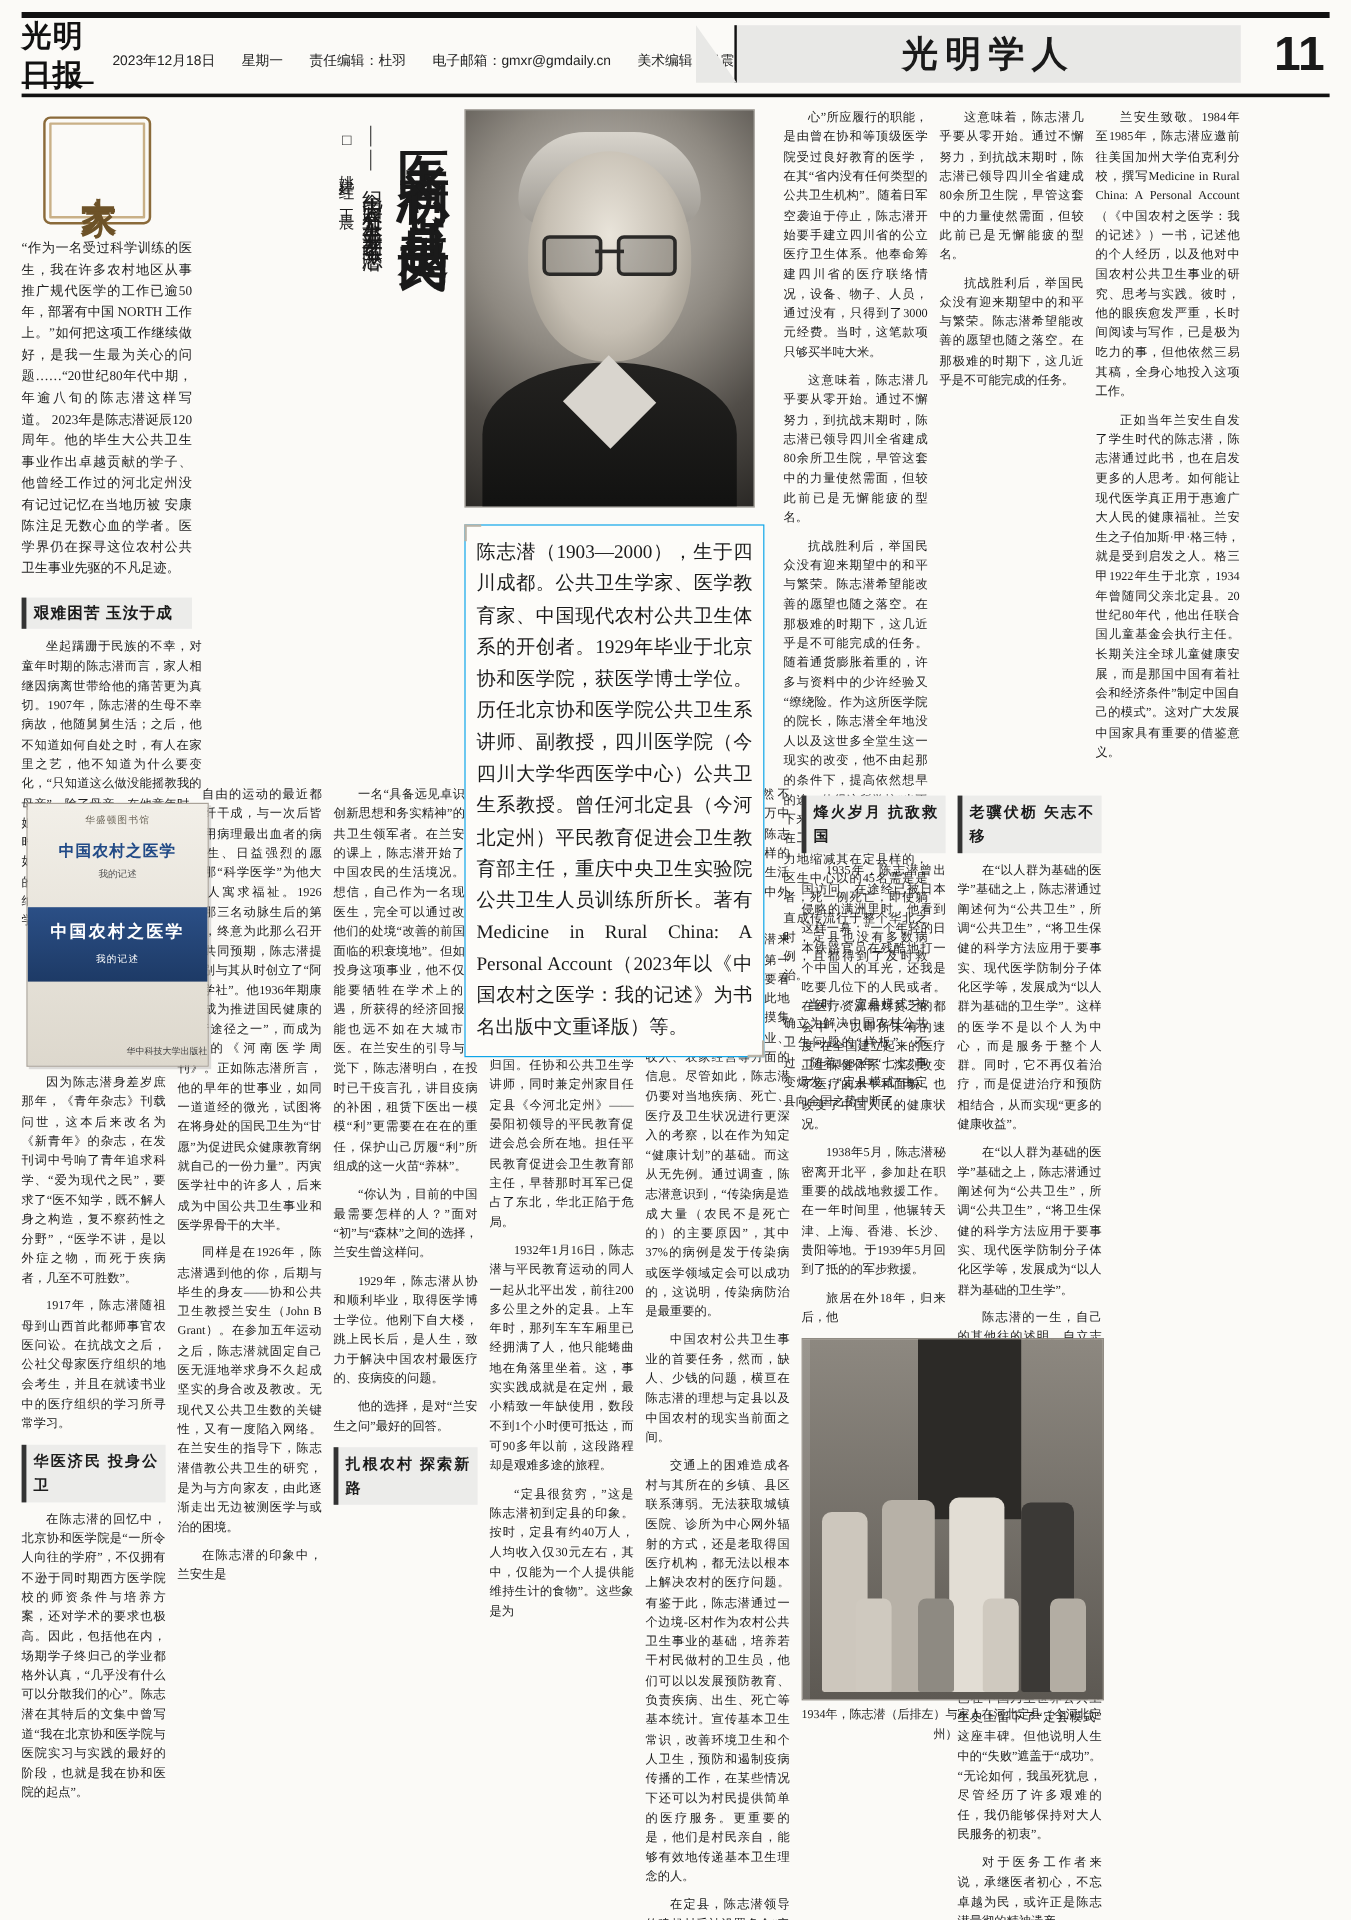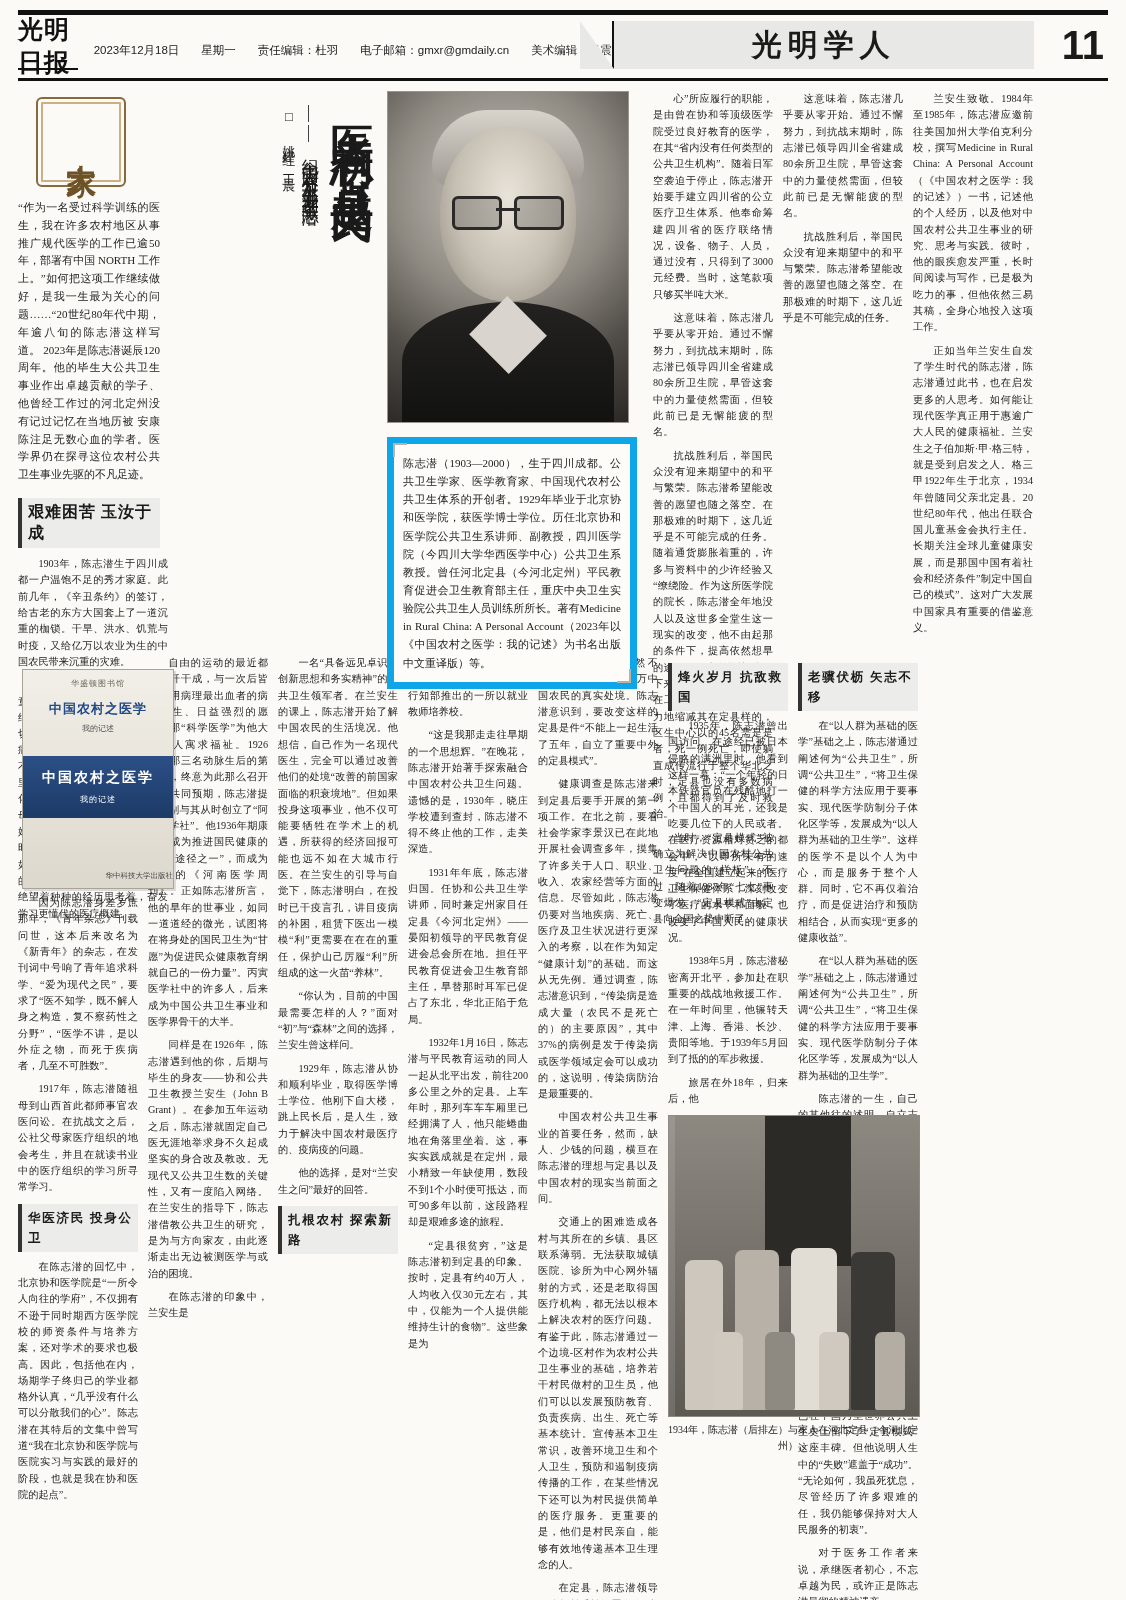--- a/index.html
+++ b/index.html
@@ -100,21 +100,21 @@
     writing-mode:vertical-rl;letter-spacing:2px;
   }
   .lead-text{
     font-size:11px;line-height:1.62;text-align:justify;
     color:#222;
   }
   .subhead{
     margin:14px 0 8px 0;
     background:#ececea;
     border-left:4px solid #333;
-    font-size:16px;font-weight:bold;
+    font-size:13px;font-weight:bold;
     padding:4px 6px;
     letter-spacing:1px;
   }
   .col-title{
     width:205px;
     display:flex;flex-direction:row-reverse;
     justify-content:flex-start;
     padding:0 4px;
   }
   .headline{
@@ -178,23 +178,23 @@
     position:absolute;left:14px;bottom:0;width:212px;height:120px;
     background:linear-gradient(#232220,#121211);
     border-radius:54% 54% 0 0;
   }
   .portrait .collar{
     position:absolute;left:92px;bottom:60px;width:56px;height:54px;
     background:#d9d5ce;transform:rotate(45deg);
   }
   .quote-box{
     margin-top:14px;
-    border:7px solid #0ea5e9;
+    border:1px solid #0ea5e9;
     padding:10px 9px;
-    font-size:11px;line-height:1.65;text-align:justify;
+    font-size:16px;line-height:1.65;text-align:justify;
     background:#fdfcf9;
     position:relative;
   }
   .quote-box:before,.quote-box:after{
     content:"";position:absolute;width:12px;height:12px;border:2px solid #b9b3a7;
   }
   .quote-box:before{left:-1px;top:-1px;border-right:0;border-bottom:0;}
   .quote-box:after{right:-1px;bottom:-1px;border-left:0;border-top:0;}
   
   .book{
@@ -307,21 +307,20 @@
   <div class="top-area">
 
     <div class="col-lead">
       <div class="dajia-stamp">
         <span>大家</span>
       </div>
       <div class="lead-text">“作为一名受过科学训练的医生，我在许多农村地区从事推广规代医学的工作已逾50年，部署有中国 NORTH 工作上。”如何把这项工作继续做好，是我一生最为关心的问题……“20世纪80年代中期，年逾八旬的陈志潜这样写道。
 2023年是陈志潜诞辰120周年。他的毕生大公共卫生事业作出卓越贡献的学子、他曾经工作过的河北定州没有记过记忆在当地历被 安康陈注足无数心血的学者。医学界仍在探寻这位农村公共卫生事业先驱的不凡足迹。</div>
       <div class="subhead">艰难困苦 玉汝于成</div>
       <div class="col" style="width:150px">
-        <p>1903年，陈志潜生于四川成都一户温饱不足的秀才家庭。此前几年，《辛丑条约》的签订，给古老的东方大国套上了一道沉重的枷锁。干旱、洪水、饥荒与时疫，又给亿万以农业为生的中国农民带来沉重的灾难。</p>
         <p>坐起蹒跚于民族的不幸，对童年时期的陈志潜而言，家人相继因病离世带给他的痛苦更为真切。1907年，陈志潜的生母不幸病故，他随舅舅生活；之后，他不知道如何自处之时，有人在家里之艺，他不知道为什么要变化，“只知道这么做没能摇教我的母亲”。除了母亲，在他童年时，姐姐、姐姐也都因病离世。13岁时，他本人罹患虹疫，家人心急如焚，却不知该如何治疗。唯一的办法是用力解打地，请医他在绝望着种种的经历思考着，奋发学习更懂代的医疗概建。</p>
       </div>
     </div>
 
     <div class="col-title">
       <div class="headline">医者初心 卓越为民</div>
       <div class="subtitle">——纪念中国农村公共卫生事业开创者陈志潜</div>
       <div class="byline">□ 姚建红　王晨</div>
     </div>
 

